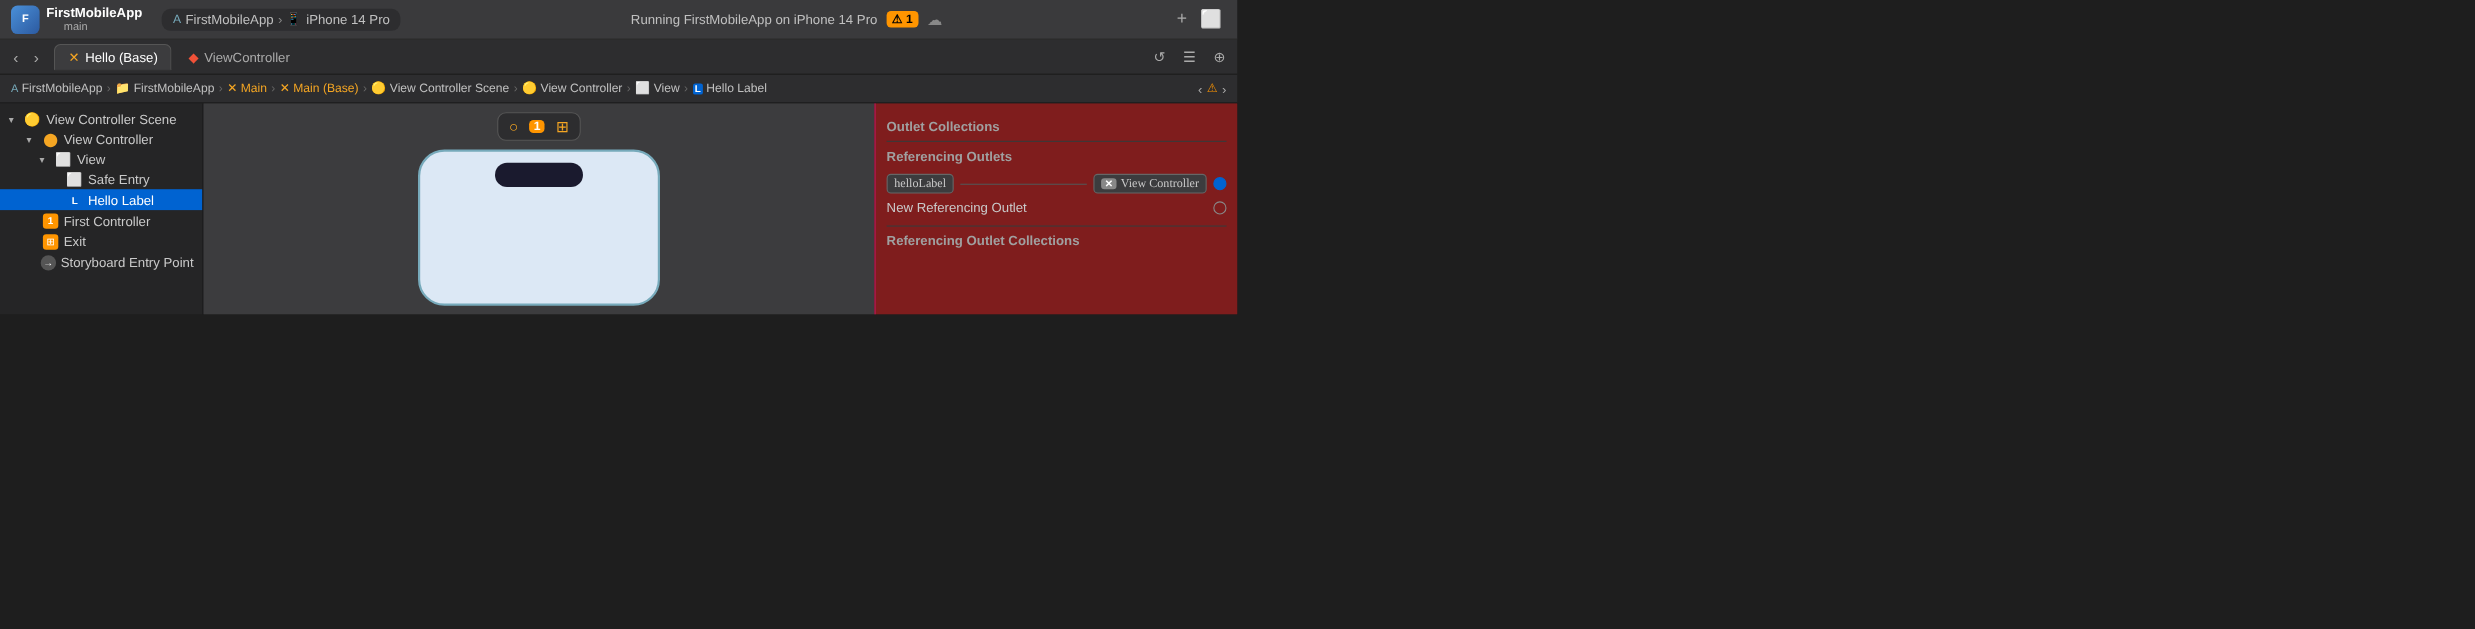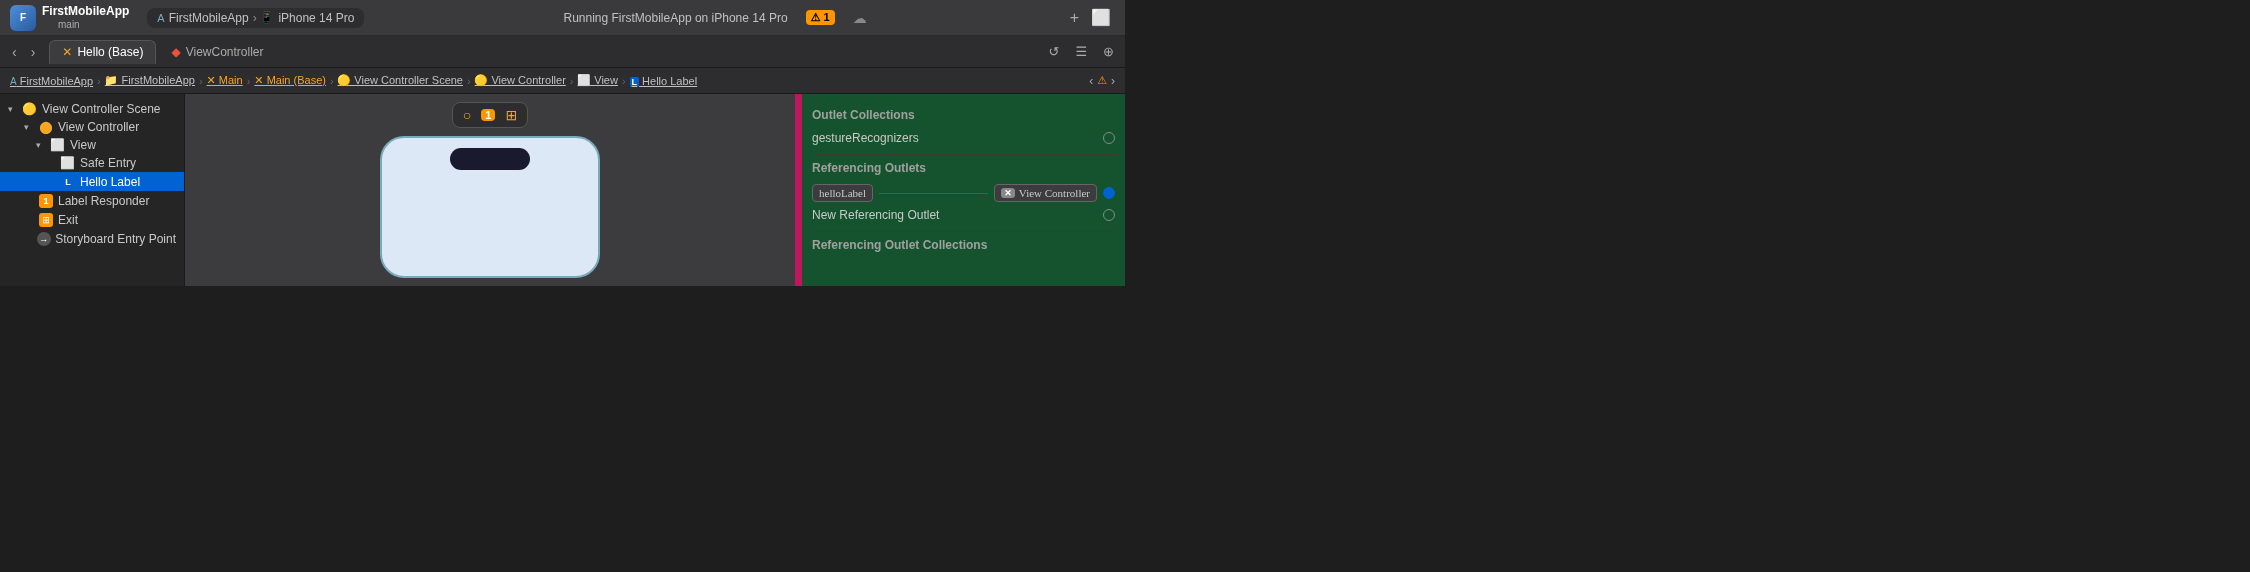--- a/index.html
+++ b/index.html
@@ -61,21 +61,21 @@
     }
 
     .status-area {
       flex: 1;
       text-align: center;
       font-size: 12px;
       color: #c0c0c0;
       display: flex;
       align-items: center;
       justify-content: center;
-      gap: 18px;
+      gap: 8px;
     }
     .warning-badge {
       display: flex;
       align-items: center;
       gap: 3px;
       background: #ff9500;
       color: #000;
       border-radius: 4px;
       padding: 1px 5px;
       font-size: 11px;
@@ -160,21 +160,21 @@
       align-items: center;
       background: #2d2d2f;
       height: 26px;
       padding: 0 10px;
       gap: 4px;
       font-size: 11px;
       color: #aaa;
       border-bottom: 1px solid #1a1a1a;
     }
     .breadcrumb-path .chevron { color: #666; }
-    .breadcrumb-path .bc-item { color: #c0c0c0; cursor: pointer; text-decoration: underline; }
+    .breadcrumb-path .bc-item { color: #c0c0c0; cursor: pointer; }
     .warning-icon { color: #ff9500; font-size: 11px; }
     .nav-arrows { margin-left: auto; display: flex; gap: 4px; }
     .nav-arrow-btn {
       background: none; border: none; color: #aaa; font-size: 12px; cursor: pointer;
     }
 
     
     .main-content {
       display: flex;
       height: calc(286px - 36px - 32px - 26px);
@@ -256,22 +256,22 @@
       transform: translateX(-50%);
       width: 80px;
       height: 22px;
       background: #1a1a2e;
       border-radius: 12px;
     }
 
     
     .right-panel {
       width: 330px;
-      background: #14532d;
-      border-left: 7px solid #be185d;
+      background: #7f1d1d;
+      border-left: 1px solid #be185d;
       padding: 10px;
       overflow-y: auto;
       flex-shrink: 0;
     }
     .panel-section-title {
       font-size: 12px;
       font-weight: 600;
       color: #a0a0a0;
       margin-bottom: 6px;
       margin-top: 4px;
@@ -452,21 +452,21 @@
     <div class="tree-item selected">
       <span style="width:48px;display:inline-block;"></span>
       <span class="tree-icon"><span class="icon-label">L</span></span>
       <span>Hello Label</span>
     </div>
 
     <div class="tree-item">
       <span style="width:12px;display:inline-block;"></span>
       <span class="tree-chevron" style="visibility:hidden;">▾</span>
       <span class="tree-icon"><span class="icon-responder">1</span></span>
-      <span>Label Responder</span>
+      <span>First Controller</span>
     </div>
 
     <div class="tree-item">
       <span style="width:12px;display:inline-block;"></span>
       <span class="tree-chevron" style="visibility:hidden;">▾</span>
       <span class="tree-icon"><span class="icon-exit">⊞</span></span>
       <span>Exit</span>
     </div>
 
     <div class="tree-item">
@@ -486,24 +486,20 @@
     </div>
     <div class="phone-frame">
       <div class="phone-notch"></div>
     </div>
   </div>
 
   <div class="right-panel">
 
     <div class="panel-section-title">Outlet Collections</div>
 
-    <div class="outlet-row">
-      <span>gestureRecognizers</span>
-      <div class="outlet-circle"></div>
-    </div>
 
     <hr class="divider">
 
     <div class="panel-section-title">Referencing Outlets</div>
 
     <div class="outlet-row-connected">
       <div class="outlet-box">helloLabel</div>
       <div class="connector-line"></div>
       <div class="outlet-vc-box">
         <span class="outlet-x-badge">✕</span>

